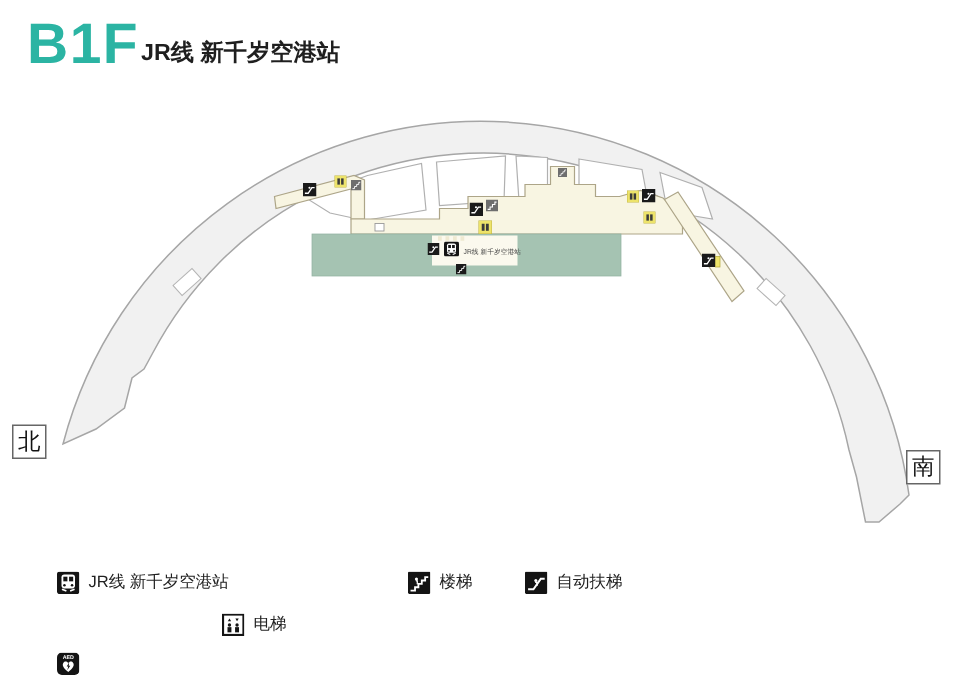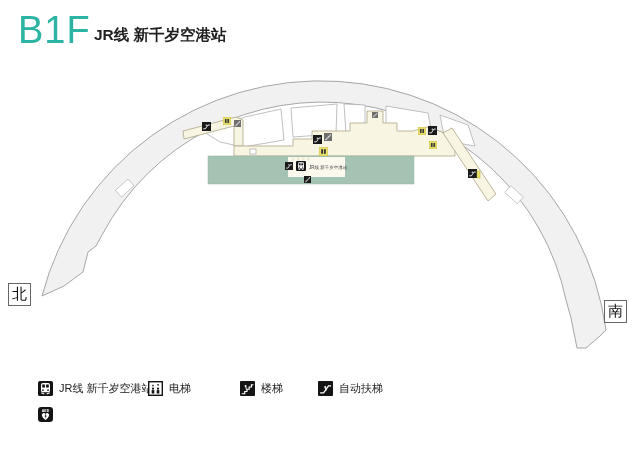--- a/index.html
+++ b/index.html
@@ -1,34 +1,34 @@
 <!DOCTYPE html>
 <html><head>
 <meta charset="utf-8">
 <style>
   html,body{margin:0;padding:0;background:#fff;}
   .page{position:relative;width:640px;height:461px;background:#fff;overflow:hidden;
         font-family:"Liberation Sans",sans-serif;}
   
-  .floor{position:absolute;left:18px;top:10px;font-size:38px;font-weight:400;
+  .floor{position:absolute;left:18px;top:10px;font-size:38px;font-weight:700;
          letter-spacing:1px;color:#2BB4A3;line-height:40px;}
   .title{position:absolute;left:94px;top:25px;font-size:15.5px;font-weight:bold;color:#1f1f1f;}
   
   .map-svg{position:absolute;left:0;top:0;width:640px;height:461px;}
   
   .dir{position:absolute;width:23px;height:23px;border:1px solid #666;background:#fff;
        display:flex;align-items:center;justify-content:center;font-size:15px;color:#111;box-sizing:border-box;}
   .dir.north{left:8px;top:283px;}
   .dir.south{left:604px;top:300px;}
   
   .legend{position:absolute;left:38px;top:381px;width:578px;}
   .lrow{display:flex;align-items:flex-start;margin-bottom:11px;}
   .litem{display:flex;align-items:center;}
   .lrow1 .litem:nth-child(1){width:110px;}
-  .lrow1 .litem:nth-child(2){width:92px;}
+  .lrow1 .litem:nth-child(2){width:124px;margin-top:28px;}
   .lrow1 .litem:nth-child(3){width:78px;}
   .lrow1 .litem:nth-child(4){width:102px;text-align:right;}
   .licon{width:15px;height:15px;flex:0 0 15px;margin-right:6px;display:block;}
   .licon svg{display:block;width:15px;height:15px;}
   .ltext{font-size:11px;color:#222;line-height:15px;white-space:nowrap;}
 </style>
 </head>
 <body>
 
 <div class="page">

